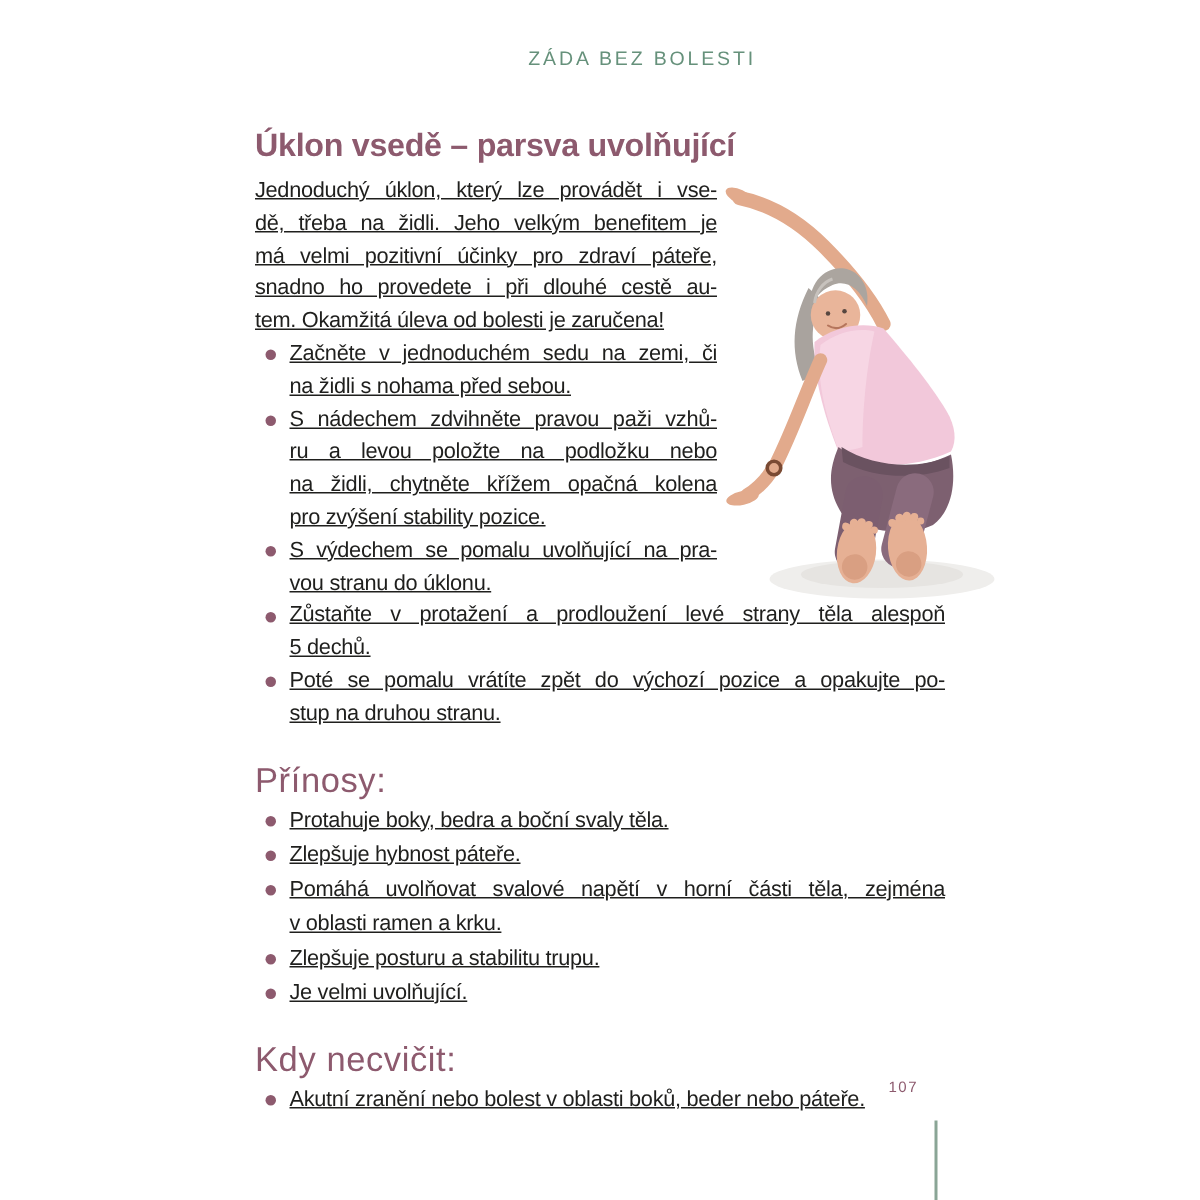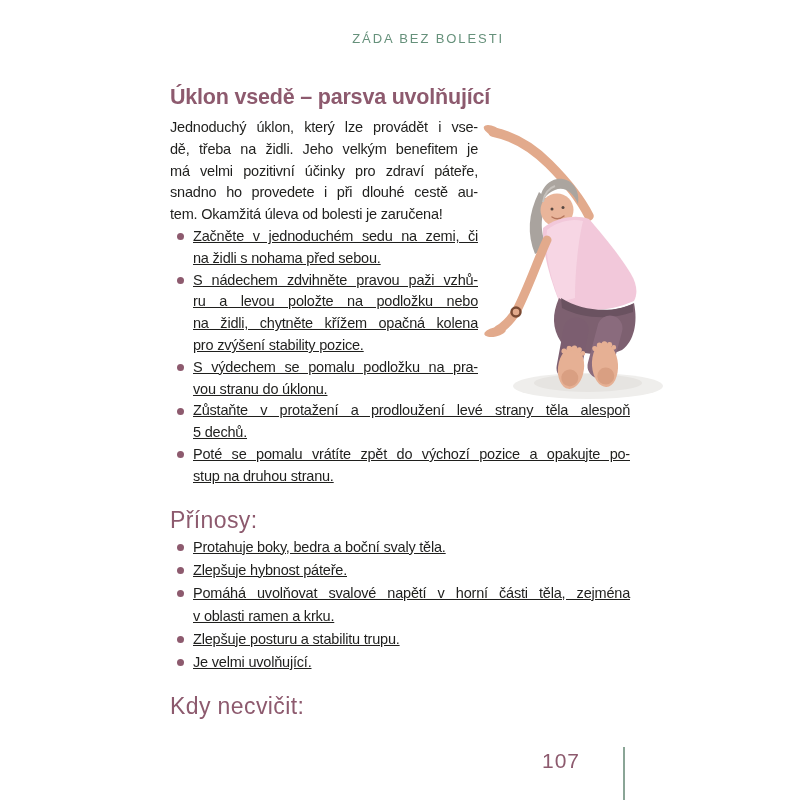--- a/index.html
+++ b/index.html
@@ -22,21 +22,21 @@
   .content{
     position:absolute;left:170px;top:84px;width:462px;
     font-size:14.5px;line-height:21.8px;letter-spacing:-0.2px;
     color:var(--body-text);
   }
   .title{
     margin:0 0 6px 0;
     font-size:21.5px;line-height:27px;font-weight:bold;
     color:var(--accent-plum);letter-spacing:-0.2px;
   }
-  .intro{width:308px;}
+  .intro{width:308px;text-decoration:underline;}
   .line{min-height:21.8px;}
   .fill{text-align:justify;text-align-last:justify;}
 
   .bullets{margin:0;text-decoration:underline;}
   .bullet-item{display:flex;align-items:flex-start;}
   .bullet-marker{
     flex:none;width:7px;height:7px;border-radius:50%;
     background:var(--accent-plum);
     margin:7.5px 9px 0 7px;
   }
@@ -47,23 +47,23 @@
     margin:21px 0 5px 0;
     font-size:23px;line-height:22px;font-weight:normal;
     color:var(--accent-plum);letter-spacing:0.4px;
   }
   .benefits .line,.contraindications .line{line-height:23px;min-height:23px;}
   .benefits .bullet-marker,.contraindications .bullet-marker{margin-top:8px;}
 
   .pose-photo{position:absolute;left:483px;top:122px;width:200px;height:290px;}
 
   .page-number{
-    position:absolute;top:749px;left:542px;width:70px;
-    text-align:left;color:var(--accent-plum);
-    font-size:21px;letter-spacing:1px;
+    position:absolute;top:720px;left:542px;width:70px;
+    text-align:right;color:var(--accent-plum);
+    font-size:10px;letter-spacing:1px;
   }
   .footer-rule{
     position:absolute;left:623px;top:747px;width:2px;height:53px;
     background:var(--rule-green);
   }
 </style>
 </head>
 <body>
 
 <div class="page">
@@ -157,21 +157,21 @@
           <div class="bullet-text">
             <div class="line fill">S nádechem zdvihněte pravou paži vzhů-</div>
             <div class="line fill">ru a levou položte na podložku nebo</div>
             <div class="line fill">na židli, chytněte křížem opačná kolena</div>
             <div class="line">pro zvýšení stability pozice.</div>
           </div>
         </div>
         <div class="bullet-item narrow">
           <span class="bullet-marker"></span>
           <div class="bullet-text">
-            <div class="line fill">S výdechem se pomalu podložku na pra-</div>
+            <div class="line fill">S výdechem se pomalu uvolňující na pra-</div>
             <div class="line">vou stranu do úklonu.</div>
           </div>
         </div>
         <div class="bullet-item">
           <span class="bullet-marker"></span>
           <div class="bullet-text">
             <div class="line fill">Zůstaňte v protažení a prodloužení levé strany těla alespoň</div>
             <div class="line">5 dechů.</div>
           </div>
         </div>
@@ -213,18 +213,26 @@
         </div>
         <div class="bullet-item">
           <span class="bullet-marker"></span>
           <div class="bullet-text">
             <div class="line">Je velmi uvolňující.</div>
           </div>
         </div>
       </div>
 
     <h2 class="section-head">Kdy necvičit:</h2>
+    <div class="bullets contraindications">
+        <div class="bullet-item">
+          <span class="bullet-marker"></span>
+          <div class="bullet-text">
+            <div class="line">Akutní zranění nebo bolest v oblasti boků, beder nebo páteře.</div>
+          </div>
+        </div>
+      </div>
   </div>
 
   <div class="page-number">107</div>
   <div class="footer-rule"></div>
 
 </div>
 
 </body></html>

